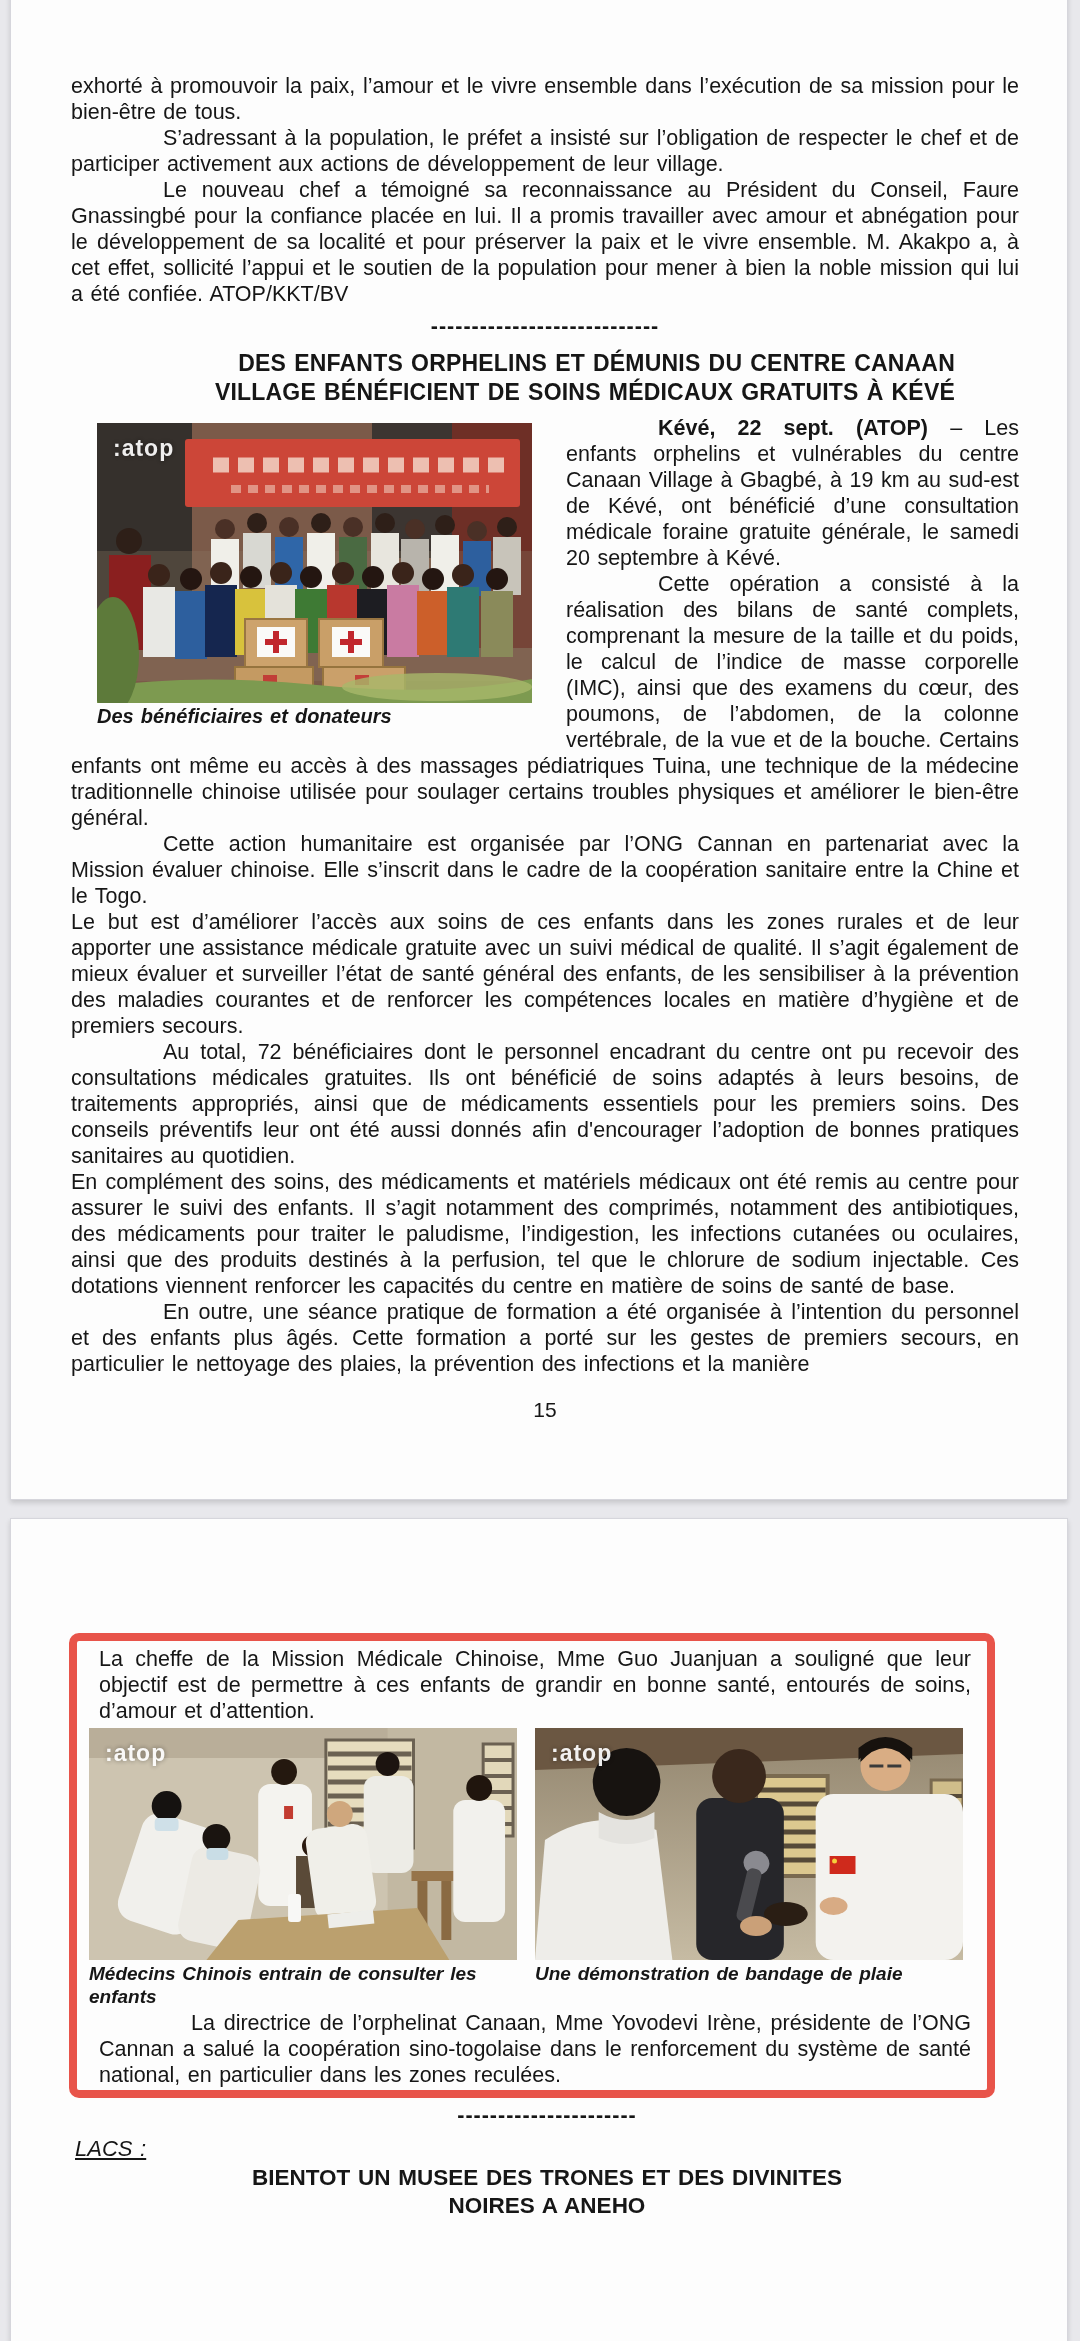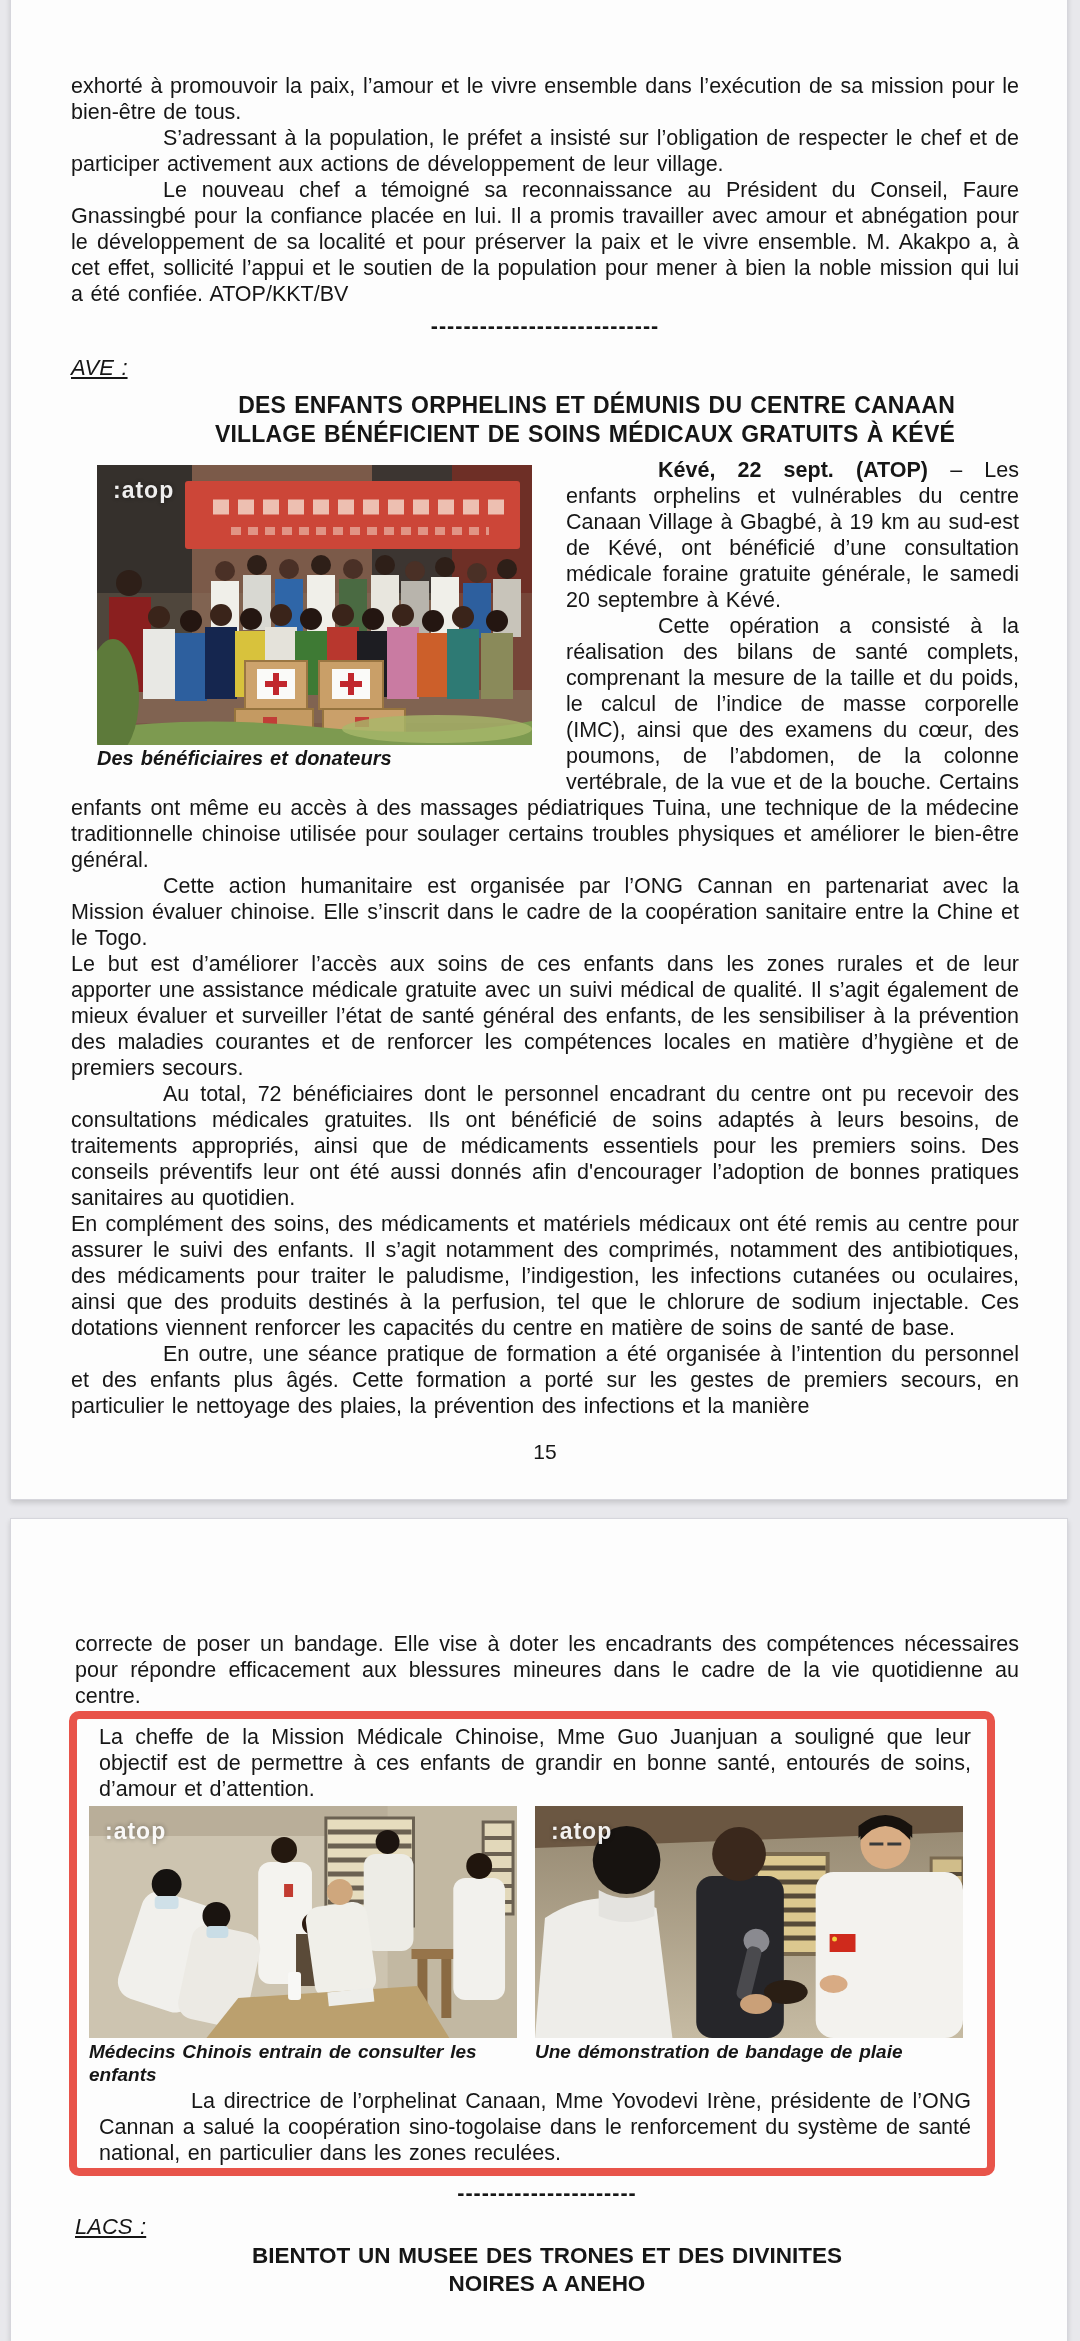--- a/index.html
+++ b/index.html
@@ -60,21 +60,20 @@
 </style>
 </head>
 <body>
 
 <div class="page" id="page1">
   <div class="content1">
     <p>exhorté à promouvoir la paix, l’amour et le vivre ensemble dans l’exécution de sa mission pour le bien-être de tous.</p>
     <p class="indent">S’adressant à la population, le préfet a insisté sur l’obligation de respecter le chef et de participer activement aux actions de développement de leur village.</p>
     <p class="indent">Le nouveau chef a témoigné sa reconnaissance au Président du Conseil, Faure Gnassingbé pour la confiance placée en lui. Il a promis travailler avec amour et abnégation pour le développement de sa localité et pour préserver la paix et le vivre ensemble. M. Akakpo a, à cet effet, sollicité l’appui et le soutien de la population pour mener à bien la noble mission qui lui a été confiée.  ATOP/KKT/BV</p>
     <div class="sep">----------------------------</div>
-    <div class="section-label">AVE :</div>
     <h1 class="headline">DES ENFANTS ORPHELINS ET DÉMUNIS DU CENTRE CANAAN VILLAGE BÉNÉFICIENT DE SOINS MÉDICAUX GRATUITS À KÉVÉ</h1>
 
     <div class="photo1-wrap">
       <figure>
         <div class="ph">
           <svg viewBox="0 0 435 280" preserveAspectRatio="none">
             <rect width="435" height="280" fill="#7b5a49"></rect>
             <rect x="0" y="0" width="95" height="215" fill="#35302c"></rect>
             <rect x="275" y="0" width="85" height="135" fill="#3c3531"></rect>
             <rect x="355" y="0" width="80" height="225" fill="#6e2f26"></rect>
@@ -157,21 +156,20 @@
     <p class="indent">Au total, 72 bénéficiaires dont le personnel encadrant du centre ont pu recevoir des consultations médicales gratuites. Ils ont bénéficié de soins adaptés à leurs besoins, de traitements appropriés, ainsi que de médicaments essentiels pour les premiers soins. Des conseils préventifs leur ont été aussi donnés afin d'encourager l’adoption de bonnes pratiques sanitaires au quotidien.</p>
     <p>En complément des soins, des médicaments et matériels médicaux ont été remis au centre pour assurer le suivi des enfants. Il s’agit notamment des comprimés, notamment des antibiotiques, des médicaments pour traiter le paludisme, l’indigestion, les infections cutanées ou oculaires, ainsi que des produits destinés à la perfusion, tel que le chlorure de sodium injectable. Ces dotations viennent renforcer les capacités du centre en matière de soins de santé de base.</p>
     <p class="indent">En outre, une séance pratique de formation a été organisée à l’intention du personnel et des enfants plus âgés. Cette formation a porté sur les gestes de premiers secours, en particulier le nettoyage des plaies, la prévention des infections et la manière</p>
     <div class="clear"></div>
     <div class="pagenum">15</div>
   </div>
 </div>
 
 <div class="page" id="page2">
   <div class="content2">
-    <p>correcte de poser un bandage. Elle vise à doter les encadrants des compétences nécessaires pour répondre efficacement aux blessures mineures dans le cadre de la vie quotidienne au centre.</p>
 
     <div class="redbox">
       <p>La cheffe de la Mission Médicale Chinoise, Mme Guo Juanjuan a souligné que leur objectif est de permettre à ces enfants de grandir en bonne santé, entourés de soins, d’amour et d’attention.</p>
       <div class="photos-row">
         <figure>
           <div class="ph2">
             <svg viewBox="0 0 430 232" preserveAspectRatio="none">
               <rect width="430" height="232" fill="#cdc4b0"></rect>
               <rect width="430" height="30" fill="#b9ae99"></rect>
               <rect x="300" y="0" width="130" height="232" fill="#c2b8a2"></rect>

